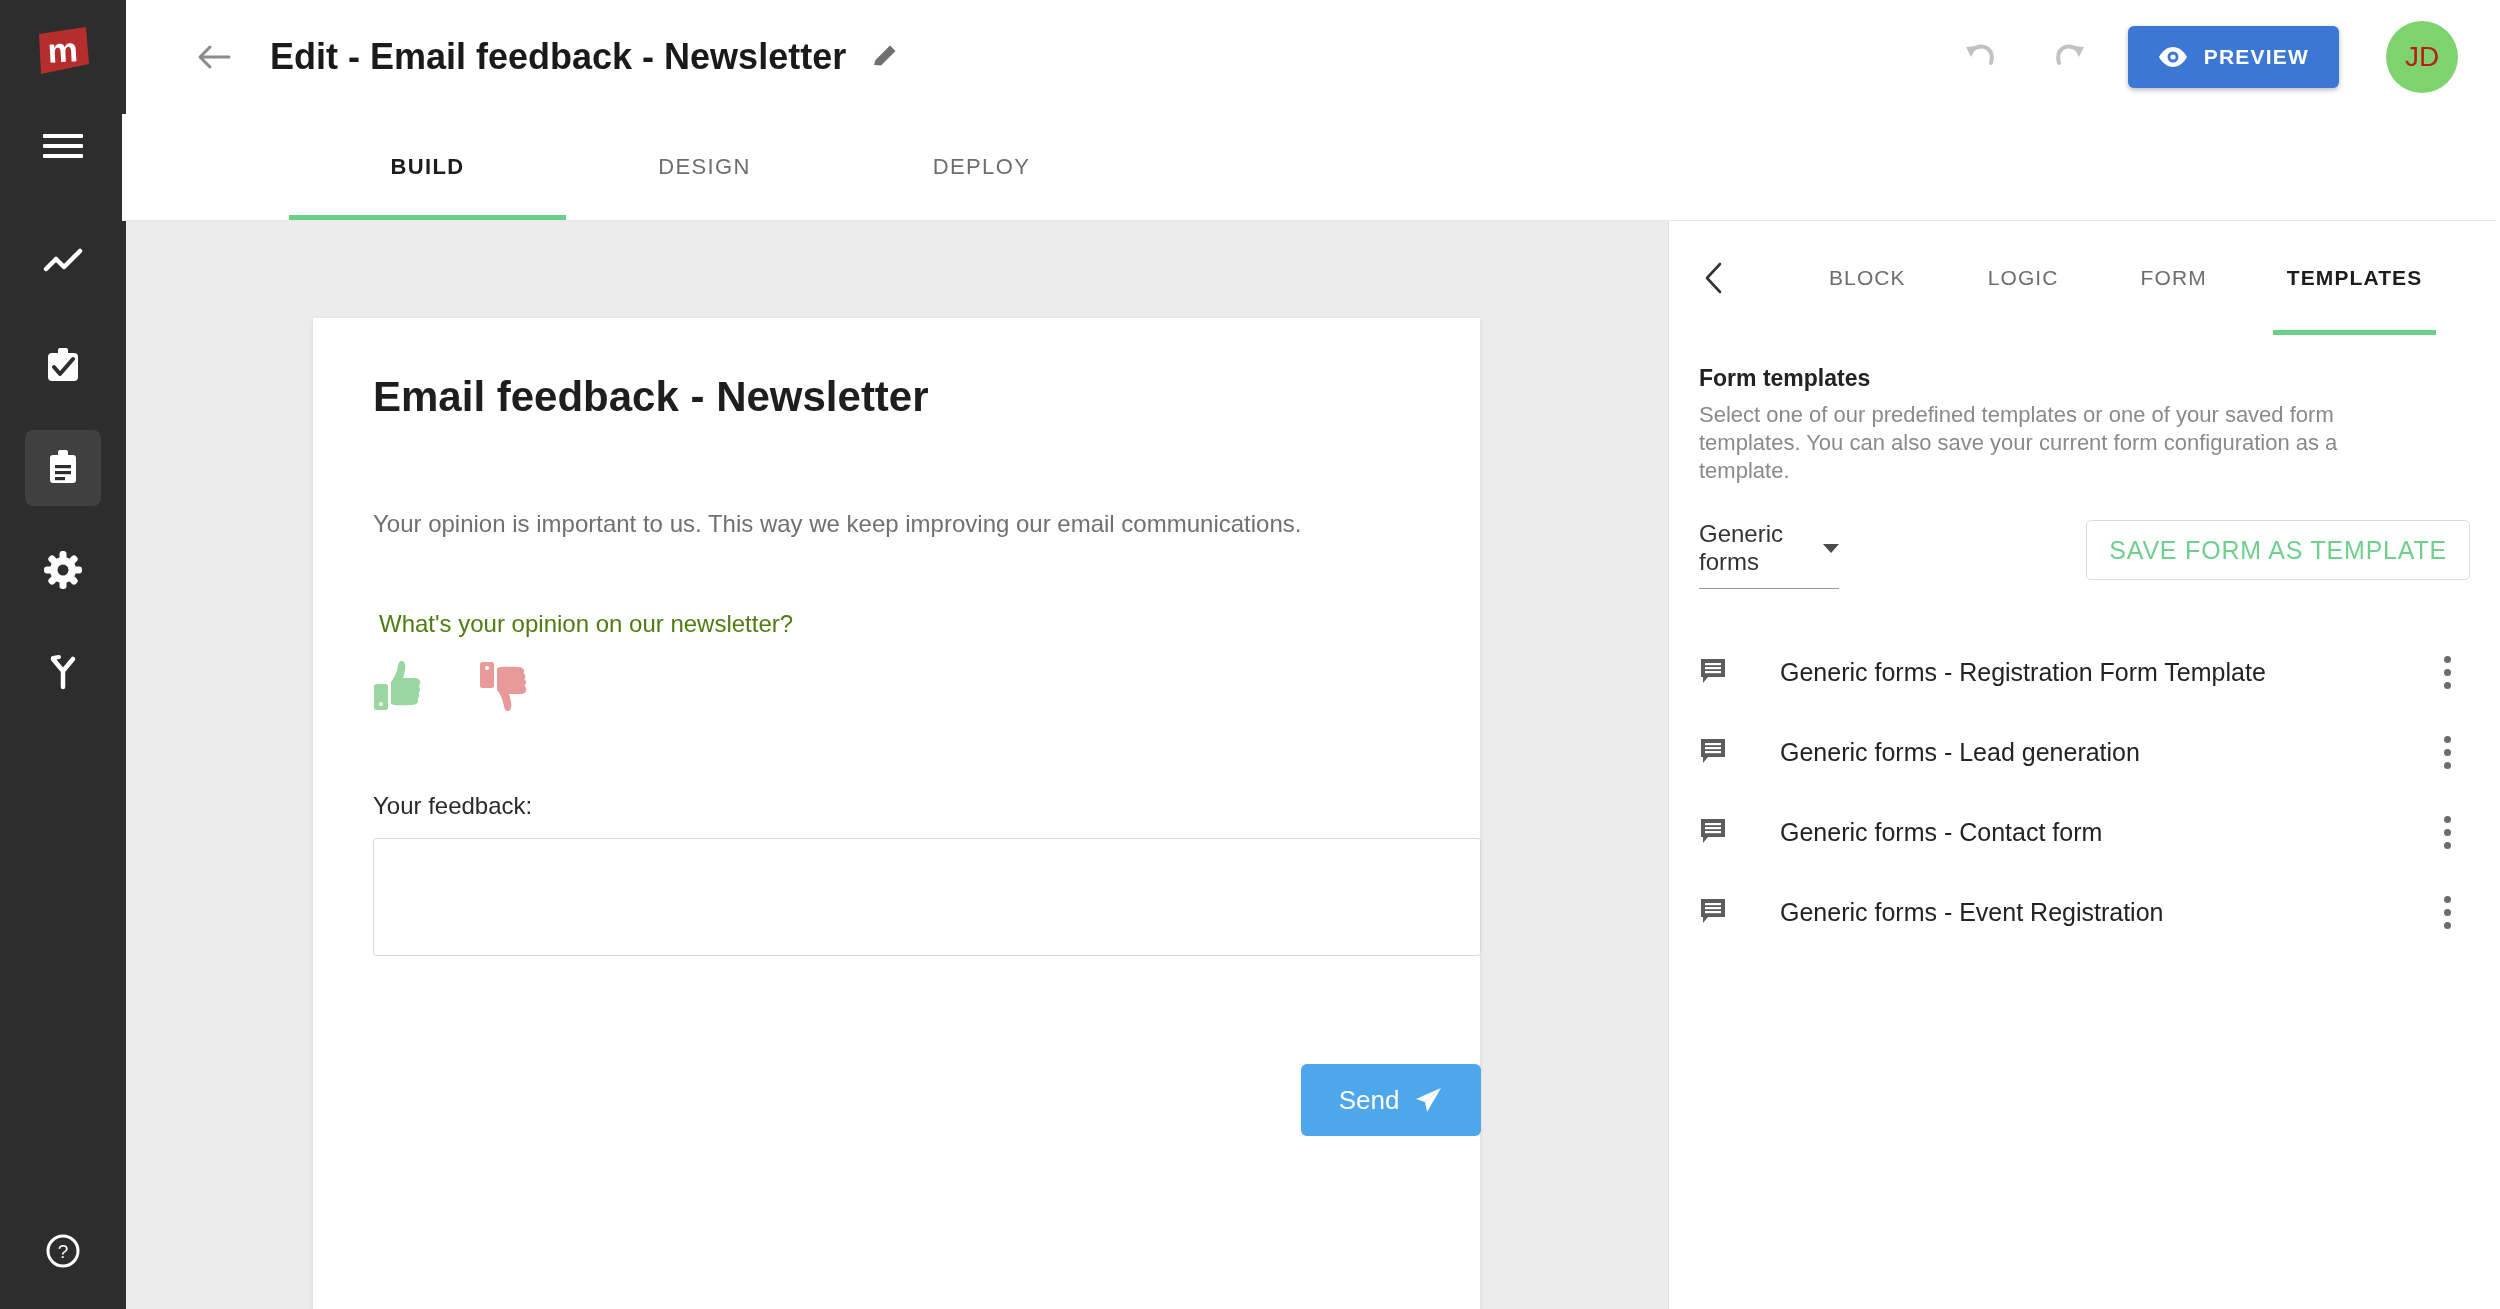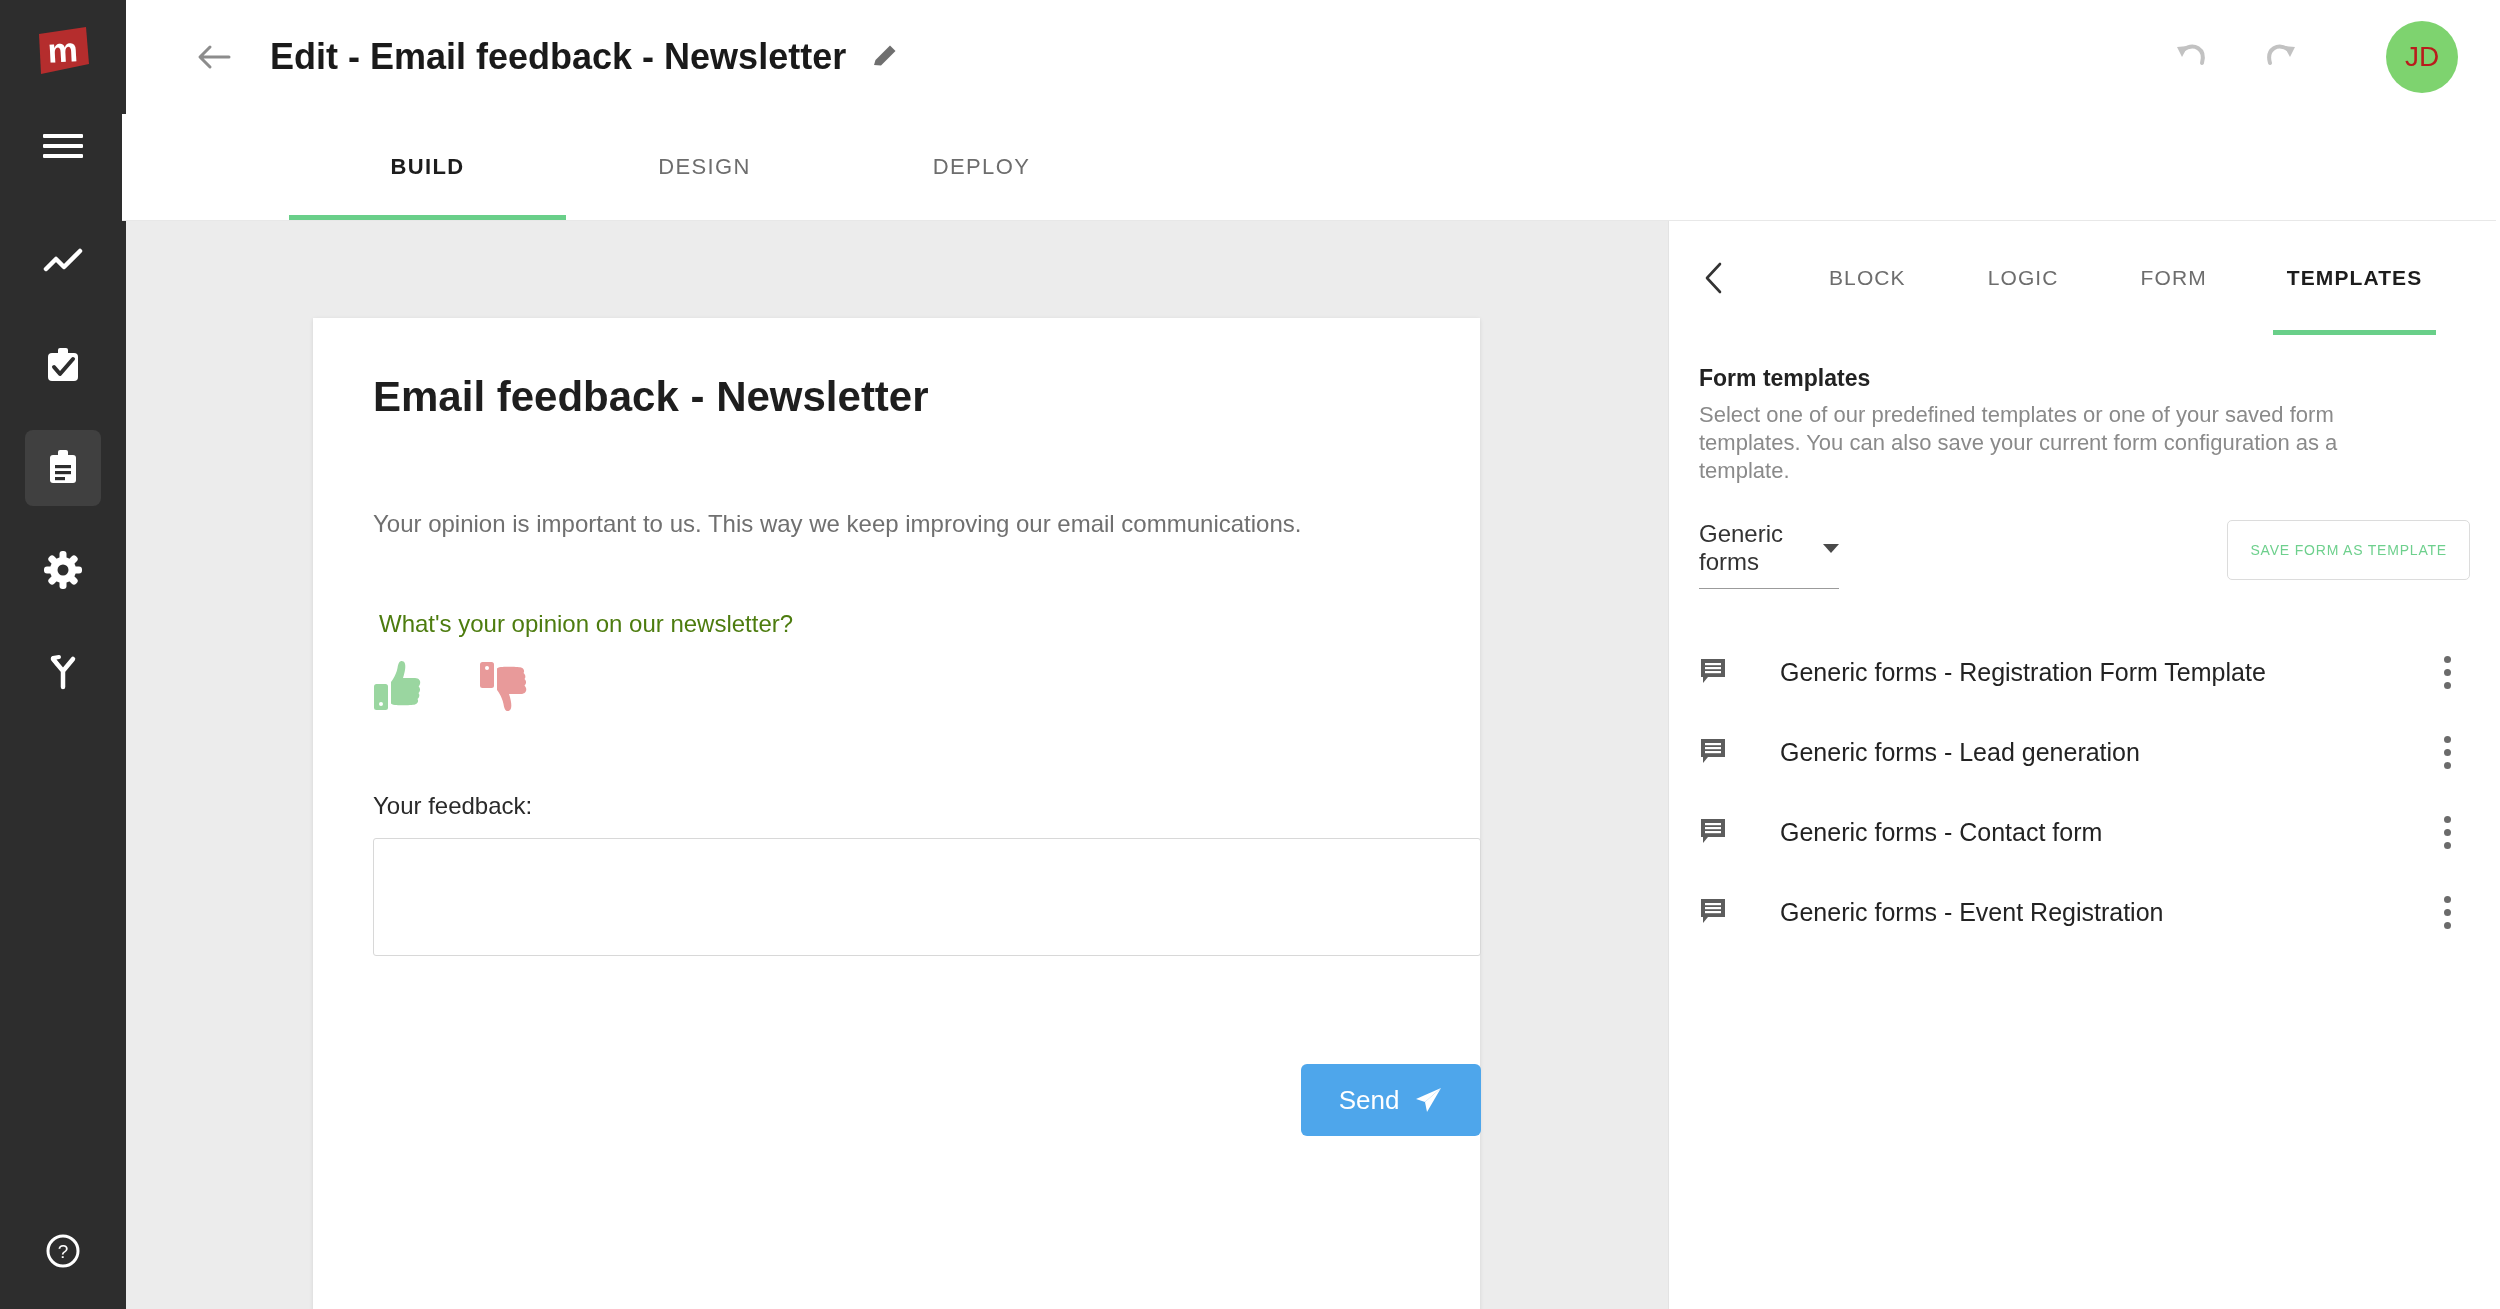--- a/index.html
+++ b/index.html
@@ -200,21 +200,21 @@
     font-size: 24px; color: #333;
   }
   .dropdown .caret {
     width: 0; height: 0; margin-left: 14px;
     border-left: 8px solid transparent; border-right: 8px solid transparent;
     border-top: 9px solid #4a4a4a;
   }
   .savebtn {
     margin-left: auto; height: 60px;
     border: 1px solid #dcdcdc; border-radius: 5px; background: #ffffff;
-    color: #6ed08d; font-size: 14px; letter-spacing: 0.8px;
+    color: #6ed08d; font-size: 25px; letter-spacing: 0.8px;
     padding: 0 22px; cursor: pointer;
     display: flex; align-items: center;
     font-family: "Liberation Sans", sans-serif;
   }
   .tlist { margin-top: 43px; }
   .trow {
     height: 80px; display: flex; align-items: center; cursor: pointer;
   }
   .tico { width: 44px; display: flex; align-items: center; justify-content: flex-start; }
   .tlabel { margin-left: 37px; font-size: 25px; color: #232323; white-space: nowrap; }
@@ -325,20 +325,30 @@
           <path d="M11 13 C22 5, 34 12, 30 26" fill="none" stroke="#c2c2c2" stroke-width="4" stroke-linecap="round"></path>
           <polygon points="5,10 16,9 10,20" fill="#c2c2c2"></polygon>
         </svg>
       </div>
       <div class="icon-btn">
         <svg width="40" height="40" viewBox="0 0 40 40">
           <path d="M29 13 C18 5, 6 12, 10 26" fill="none" stroke="#c2c2c2" stroke-width="4" stroke-linecap="round"></path>
           <polygon points="35,10 24,9 30,20" fill="#c2c2c2"></polygon>
         </svg>
       </div>
+      <button class="preview-btn">
+        <span class="eye">
+          <svg width="30" height="22" viewBox="0 0 30 22">
+            <path d="M15 1 C24 1, 29 11, 29 11 C29 11, 24 21, 15 21 C6 21, 1 11, 1 11 C1 11, 6 1, 15 1 Z" fill="#ffffff"></path>
+            <circle cx="15" cy="11" r="5.5" fill="#3d77d6"></circle>
+            <circle cx="15" cy="11" r="2.6" fill="#ffffff"></circle>
+          </svg>
+        </span>
+        <span>PREVIEW</span>
+      </button>
       <div class="avatar">
         <span>JD</span>
       </div>
     </div>
   </div>
 
   <div class="maintabs">
     <div class="maintab active" id="mt-0">
       <span>BUILD</span>
       <span class="bar"></span>

